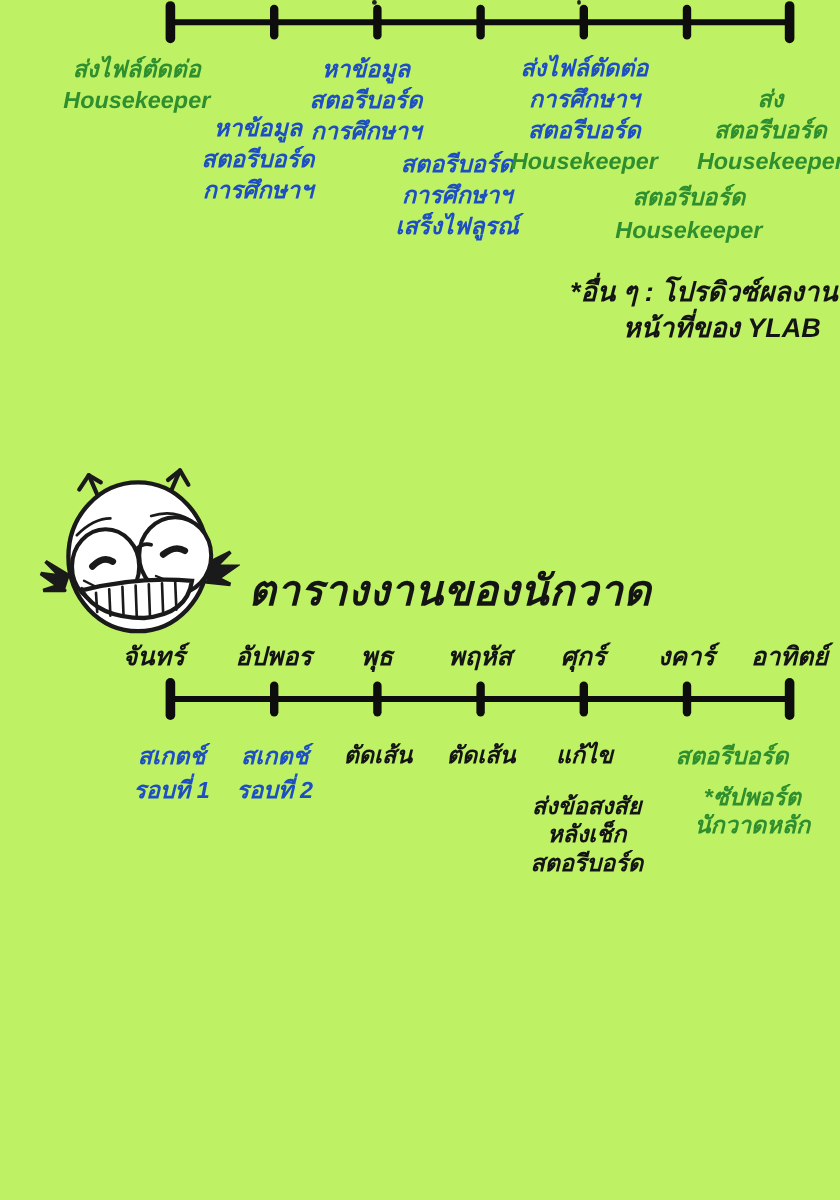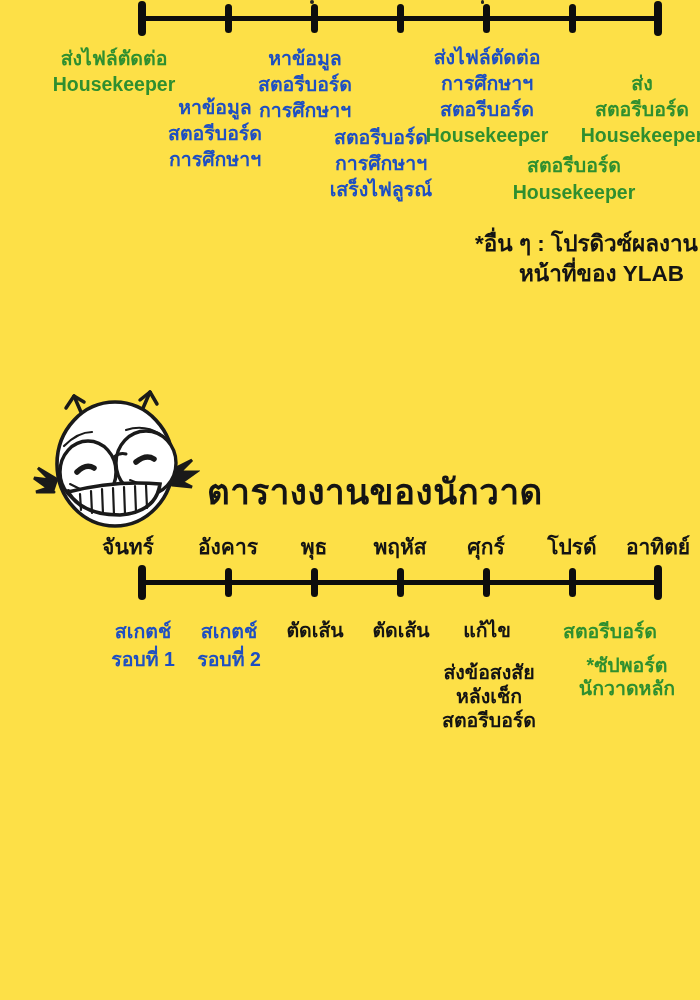--- a/index.html
+++ b/index.html
@@ -1,18 +1,19 @@
 <!DOCTYPE html>
 <html><head>
 <meta charset="utf-8">
 <style>
   html,body{margin:0;padding:0;background:#ffffff;}
   #canvas{
-    position:relative;width:700px;height:1000px;background:#fde047;overflow:hidden;
+    position:relative;width:700px;height:1000px;background:#bef264;overflow:hidden;
     font-family:"Liberation Sans","DejaVu Sans",sans-serif;
+    font-style:italic;
   }
   .tl-line{position:absolute;height:5px;background:#0d0d0d;border-radius:3px;}
   .tick{position:absolute;background:#0d0d0d;border-radius:4px;}
   .cut-mark{position:absolute;background:#222;border-radius:2px;}
   .event{
     position:absolute;transform:translateX(-50%);
     text-align:center;font-weight:700;font-size:19.5px;line-height:26px;white-space:nowrap;
   }
   .event div{white-space:nowrap;}
   .note{
@@ -117,25 +118,25 @@
 
       <path d="M48,110 Q95,98 140,102 Q136,130 100,133 Q62,133 48,110 Z" stroke-width="3.6" fill="#ffffff"></path>
       <path d="M60,112 L61,128 M71,109 L72,131 M82,107 L83,132 M93,106 L94,133 M104,105 L105,132 M115,104 L116,130 M126,103 L127,126" stroke-width="2.2"></path>
     </g>
   </svg>
 
   <div class="title">ตารางงานของนักวาด</div>
 
   <div id="week2-days">
       <div class="day-label" style="left: 128px;">จันทร์</div>
-      <div class="day-label" style="left: 228px;">อังคาร</div>
+      <div class="day-label" style="left: 228px;">อัปพอร</div>
       <div class="day-label" style="left: 314px;">พุธ</div>
       <div class="day-label" style="left: 400px;">พฤหัส</div>
       <div class="day-label" style="left: 486px;">ศุกร์</div>
-      <div class="day-label" style="left: 572px;">โปรด์</div>
+      <div class="day-label" style="left: 572px;">งคาร์</div>
       <div class="day-label" style="left: 658px;">อาทิตย์</div>
     </div>
   <div id="timeline-bottom">
       <div class="tl-line" style="left: 142px; top: 579.5px; width: 516px; background: rgb(13, 13, 13);"></div>
       <div class="tick" style="left: 138px; top: 564.5px; width: 8px; height: 35px; background: rgb(13, 13, 13);"></div>
       <div class="tick" style="left: 224.5px; top: 567.5px; width: 7px; height: 29px; background: rgb(13, 13, 13);"></div>
       <div class="tick" style="left: 310.5px; top: 567.5px; width: 7px; height: 29px; background: rgb(13, 13, 13);"></div>
       <div class="tick" style="left: 396.5px; top: 567.5px; width: 7px; height: 29px; background: rgb(13, 13, 13);"></div>
       <div class="tick" style="left: 482.5px; top: 567.5px; width: 7px; height: 29px; background: rgb(13, 13, 13);"></div>
       <div class="tick" style="left: 568.5px; top: 567.5px; width: 7px; height: 29px; background: rgb(13, 13, 13);"></div>

